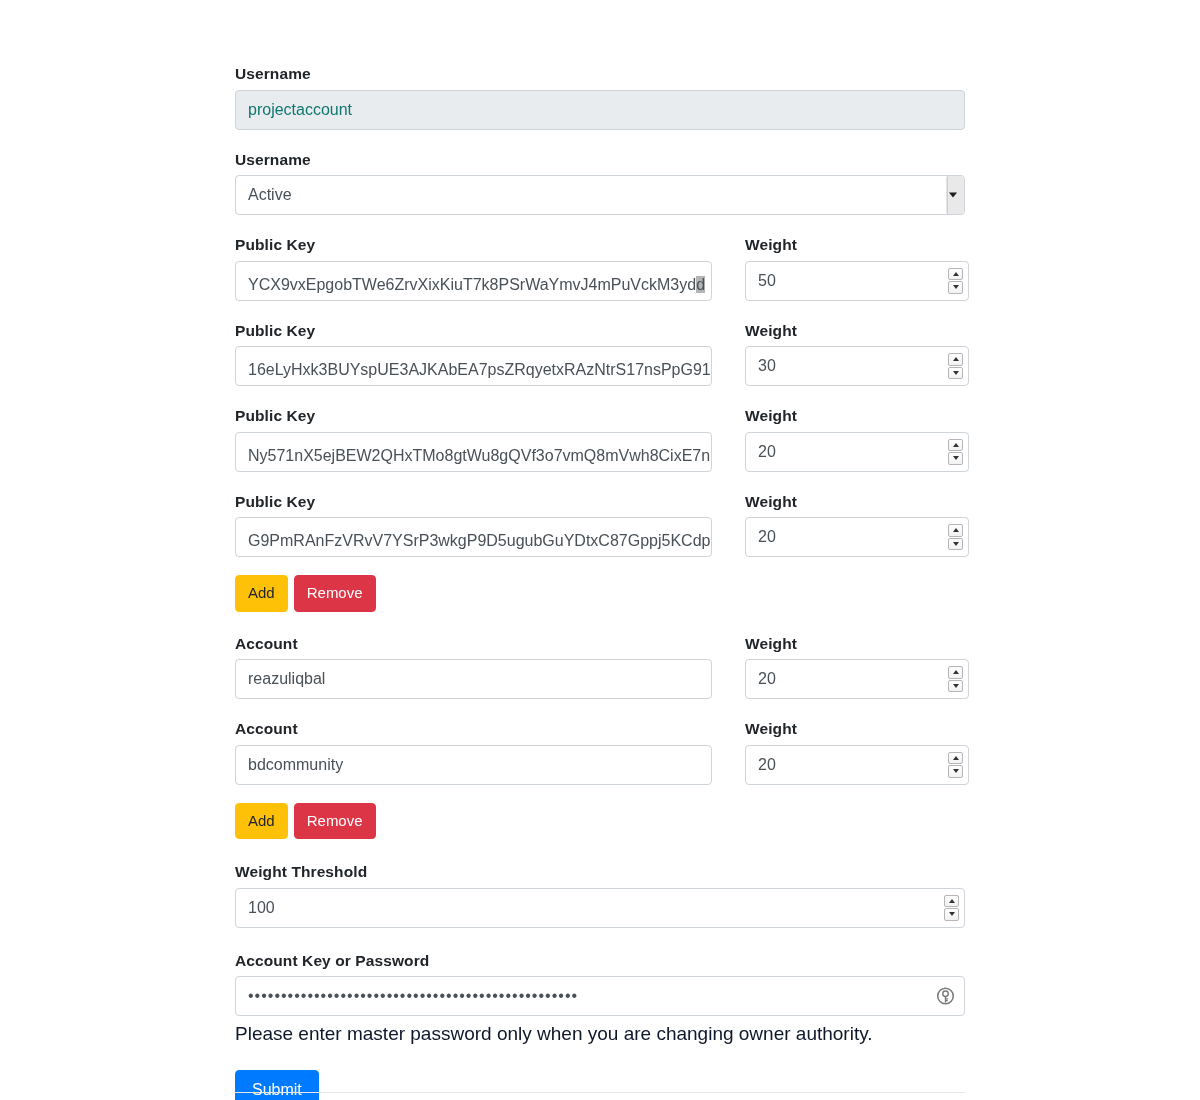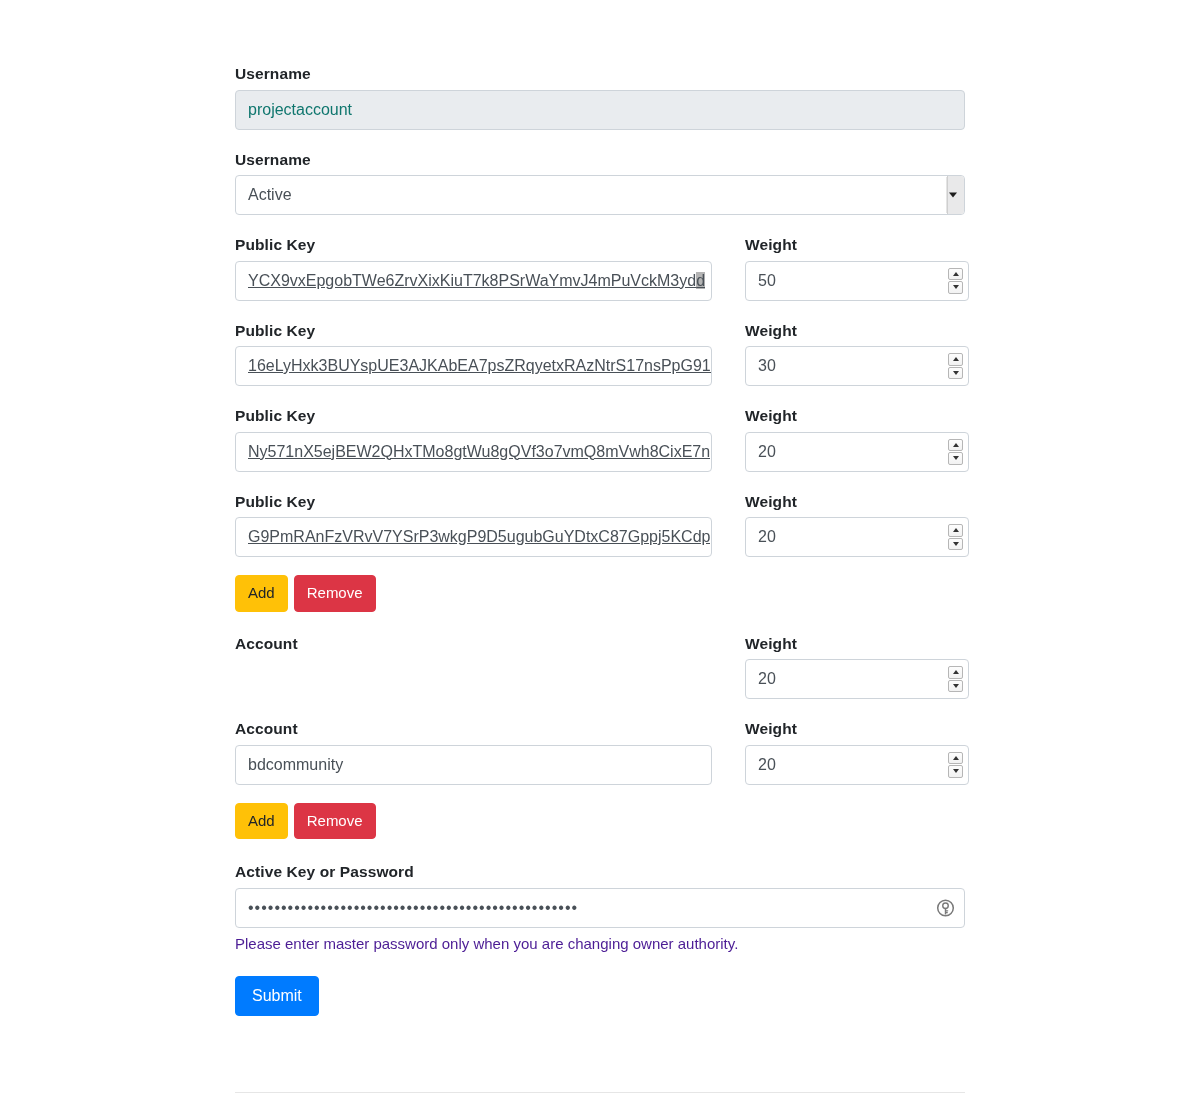--- a/index.html
+++ b/index.html
@@ -145,30 +145,29 @@
   
   .sel-hl {
     background: #b4b4b4;
     color: #495057;
   }
 
   .key-input-visual {
     white-space: nowrap;
     overflow: hidden;
     display: flex;
-    align-items: center;
+    align-items: flex-end;
     font-size: 16px;
     color: #495057;
     height: 40px;
     padding: 6px 0 6px 12px;
     border: 1px solid #ced4da;
     border-radius: 4px;
     background: #fff;
     font-family: "Liberation Sans", sans-serif;
-    text-decoration: underline;
   }
   .key-input-visual .txt { direction: rtl; text-align: left; overflow: hidden; unicode-bidi: plaintext; }
 
   
   .btn {
     display: inline-block;
     font-family: "Liberation Sans", sans-serif;
     font-size: 15px;
     line-height: 1.5;
     font-weight: 400;
@@ -203,22 +202,22 @@
   .pw-icon {
     position: absolute;
     right: 10px;
     top: 50%;
     transform: translateY(-50%);
     width: 19px;
     height: 19px;
     cursor: pointer;
   }
   .help-text {
-    font-size: 15px;
-    color: #4c1d95;
+    font-size: 19px;
+    color: #0f172a;
     margin-top: 5px;
     line-height: 1.4;
   }
 
   hr.divider {
     border: 0;
     border-top: 1px solid #e6e6e6;
     margin: 0;
     width: 730px;
     position: absolute;
@@ -341,20 +340,21 @@
     </div>
 
     <div class="btn-group" style="margin-top:18px;">
       <button type="button" class="btn btn-add">Add</button>
       <button type="button" class="btn btn-remove">Remove</button>
     </div>
 
     <div class="row" style="margin-top:24px;">
       <div class="col-key">
         <label class="fld-label">Account</label>
+        <input class="ctrl" type="text" value="reazuliqbal" style="">
       </div>
       <div class="col-wt">
         <label class="fld-label">Weight</label>
         <div class="num-holder">
           <input class="ctrl" type="text" value="20" style="">
           <span class="spinner">
             <span class="sp sp-up">
                 <i></i>
               </span>
             <span class="sp sp-dn">
@@ -384,23 +384,37 @@
           </span>
         </div>
       </div>
     </div>
 
     <div class="btn-group" style="margin-top:18px;">
       <button type="button" class="btn btn-add">Add</button>
       <button type="button" class="btn btn-remove">Remove</button>
     </div>
 
-
     <div class="col-full" style="margin-top:25px;">
-      <label class="fld-label">Active Key or Password</label>
+      <label class="fld-label">Weight Threshold</label>
+      <div class="num-holder">
+        <input class="ctrl" type="text" value="100" style="">
+        <span class="spinner">
+          <span class="sp sp-up">
+              <i></i>
+            </span>
+          <span class="sp sp-dn">
+              <i></i>
+            </span>
+        </span>
+      </div>
+    </div>
+
+    <div class="col-full" style="margin-top:25px;">
+      <label class="fld-label">Account Key or Password</label>
       <div class="pw-holder">
         <input class="ctrl" type="text" value="••••••••••••••••••••••••••••••••••••••••••••••••••" style="">
         <span class="pw-icon" title="reveal">
           <svg viewBox="0 0 20 20" width="19" height="19" aria-hidden="true">
             <circle cx="10" cy="10" r="8.2" fill="none" stroke="#7a7a7a" stroke-width="1.6"></circle>
             <circle cx="10" cy="7.6" r="2.9" fill="none" stroke="#7a7a7a" stroke-width="1.5"></circle>
             <path d="M10 10.4 L10 16.2 M10 13.0 L12.2 13.0 M10 14.9 L11.8 14.9" stroke="#7a7a7a" stroke-width="1.5" fill="none" stroke-linecap="round"></path>
           </svg>
         </span>
       </div>

